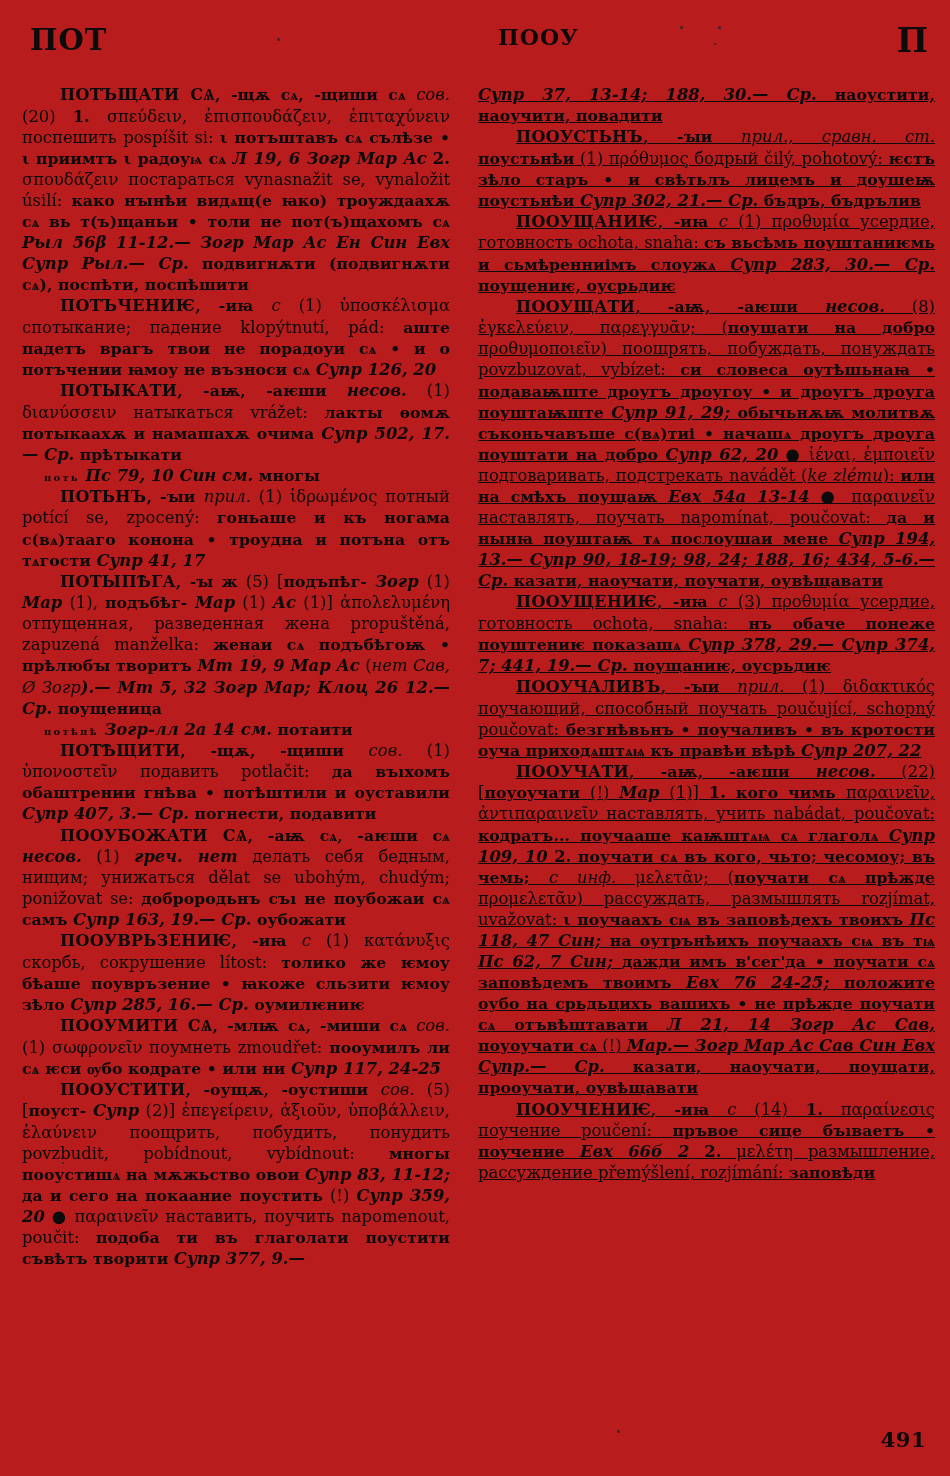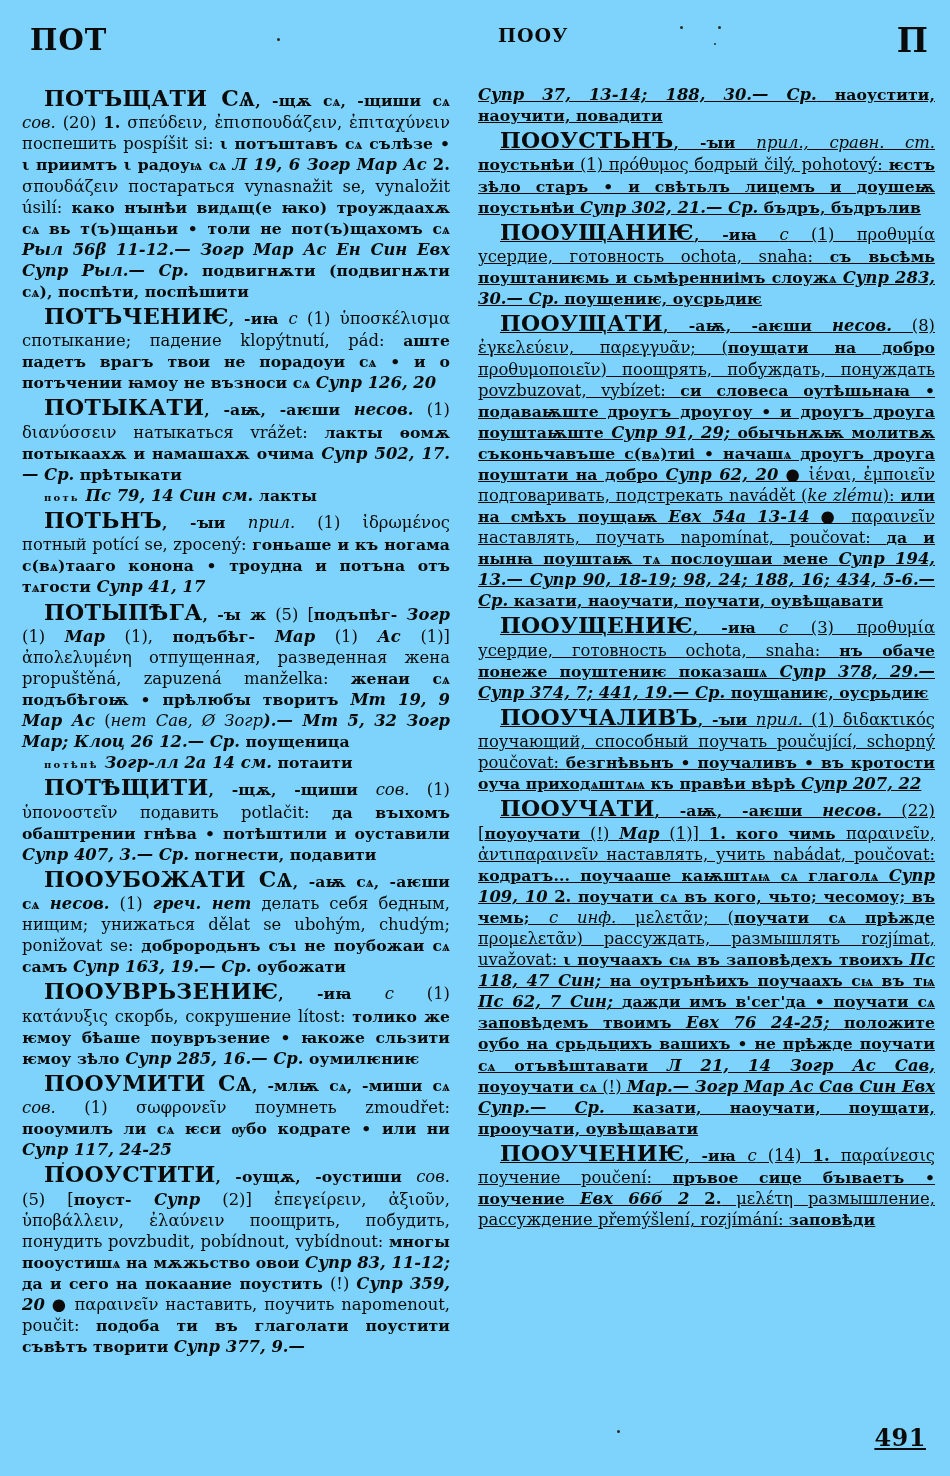--- a/index.html
+++ b/index.html
@@ -13,21 +13,21 @@
     position: relative;
     font-family: "DejaVu Serif", "Liberation Serif", serif;
     color: #0b0b0b;
     overflow: hidden;
   }
 
   
   .page {
     position: absolute;
     inset: 0;
-    background: #7dd3fc;
+    background: #b91c1c;
     padding-left: 14px;
   }
 
   
   .head {
     position: absolute;
     top: 26px;
     left: 0;
     right: 0;
     height: 46px;
@@ -40,21 +40,21 @@
     font-weight: 700;
     font-size: 29px;
     letter-spacing: 1px;
     line-height: 1;
   }
   .head-mid {
     position: absolute;
     left: 498px;
     top: 0;
     font-weight: 700;
-    font-size: 19px;
+    font-size: 22px;
     letter-spacing: 1px;
     line-height: 1;
     text-align: center;
   }
   .head-right {
     position: absolute;
     right: 22px;
     top: -2px;
     font-weight: 700;
     font-size: 33px;
@@ -79,22 +79,23 @@
   }
   .col-left  { left: 22px; width: 428px; }
   .col-right { left: 478px; width: 457px; text-decoration: underline; }
 
   .entry { margin: 0 0 0 0; text-indent: 22px; }
 
   
   .hw {
     font-family: "DejaVu Serif", "Liberation Serif", serif;
     font-weight: 700;
-    font-size: 22px;
+    font-size: 16px;
     letter-spacing: 0.3px;
+    margin-left: 16px;
   }
   .gram      { font-style: italic; }
   .gram-b    { font-weight: 700; font-style: italic; margin-top: 28px; }
   .ocs {
     font-weight: 700;
     font-size: 15.6px;
     letter-spacing: 0.1px;
   }
   .gr  { font-family: "DejaVu Serif", "Liberation Serif", serif; }
   .ru  { }
@@ -109,23 +110,22 @@
     font-size: 10px;
     letter-spacing: 2.2px;
   }
 
   
   .folio {
     position: absolute;
     right: 24px;
     bottom: 24px;
     font-weight: 700;
-    font-size: 24px;
+    font-size: 21px;
     letter-spacing: 0.5px;
-    text-decoration: underline;
   }
 
   
   .sp1 { left: 277px;  top: 38px;  width: 3px; height: 3px; }
   .sp2 { left: 680px;  top: 26px;  width: 3px; height: 3px; }
   .sp3 { left: 718px;  top: 26px;  width: 3px; height: 3px; }
   .sp4 { left: 714px;  top: 43px;  width: 2px; height: 2px; }
   .sp5 { left: 253px;  top: 655px; width: 2px; height: 2px; }
   .sp6 { left: 617px;  top: 1430px;width: 3px; height: 3px; }
   .sp7 { left: 62px;   top: 1162px;width: 2px; height: 2px; }
@@ -146,21 +146,21 @@
   <span class="speck sp3"></span>
   <span class="speck sp4"></span>
   <span class="speck sp5"></span>
   <span class="speck sp6"></span>
   <span class="speck sp7"></span>
 
   <div class="col col-left" id="col-left">
       <p class="entry"><span class="hw">ПОТЪЩАТИ СѦ</span><span class="ocs">, -щѫ сѧ, -щиши сѧ </span><span class="gram">сов.</span><span class=""> (20) </span><span class="sub">1.</span><span class="gr"> σπεύδειν, ἐπισπουδάζειν, ἐπιταχύνειν </span><span class="ru">поспешить </span><span class="cz">pospíšit si</span><span class="">: </span><span class="ocs">ι потъштавъ сѧ сълѣзе • ι приимтъ ι радоуѩ сѧ </span><span class="src">Л 19, 6 Зогр Мар Ас</span><span class=""> </span><span class="sub">2.</span><span class="gr"> σπουδάζειν </span><span class="ru">постараться </span><span class="cz">vynasnažit se, vynaložit úsilí</span><span class="">: </span><span class="ocs">како нꙑнѣи видѧщ(е ꙗко) троуждаахѫ сѧ вь т(ъ)щаньи • толи не пот(ъ)щахомъ сѧ </span><span class="src">Рыл 56β 11-12.— Зогр Мар Ас Ен Син Евх Супр Рыл.— Ср.</span><span class="ocs"> подвигнѫти (подвигнѫти сѧ), поспѣти, поспѣшити</span></p>
       <p class="entry"><span class="hw">ПОТЪЧЕНИѤ</span><span class="ocs">, -иꙗ </span><span class="gram">с</span><span class=""> (1) </span><span class="gr">ὑποσκέλισμα </span><span class="ru">спотыкание; падение </span><span class="cz">klopýtnutí, pád</span><span class="">: </span><span class="ocs">аште падетъ врагъ твои не порадоуи сѧ • и о потъчении ꙗмоу не възноси сѧ </span><span class="src">Супр 126, 20</span></p>
       <p class="entry"><span class="hw">ПОТЫКАТИ</span><span class="ocs">, -аѭ, -аѥши </span><span class="gram-b">несов.</span><span class=""> (1) </span><span class="gr">διανύσσειν </span><span class="ru">натыкаться </span><span class="cz">vrážet</span><span class="">: </span><span class="ocs">лакты ѳомѫ потыкаахѫ и намашахѫ очима </span><span class="src">Супр 502, 17.— Ср.</span><span class="ocs"> прѣтыкати</span></p>
-      <p class="entry"><span class="small-hw">поть</span><span class="src"> Пс 79, 14 Син см.</span><span class="ocs"> лакты</span></p>
+      <p class="entry"><span class="small-hw">поть</span><span class="src"> Пс 79, 10 Син см.</span><span class="ocs"> многы</span></p>
       <p class="entry"><span class="hw">ПОТЬНЪ</span><span class="ocs">, -ꙑи </span><span class="gram">прил.</span><span class=""> (1) </span><span class="gr">ἰδρωμένος </span><span class="ru">потный </span><span class="cz">potící se, zpocený</span><span class="">: </span><span class="ocs">гоньаше и къ ногама с(вѧ)тааго конона • троудна и потъна отъ тѧгости </span><span class="src">Супр 41, 17</span></p>
       <p class="entry"><span class="hw">ПОТЫПѢГА</span><span class="ocs">, -ꙑ ж</span><span class=""> (5) [</span><span class="ocs">подъпѣг- </span><span class="src">Зогр</span><span class=""> (1) </span><span class="src">Мар</span><span class=""> (1), </span><span class="ocs">подъбѣг- </span><span class="src">Мар</span><span class=""> (1) </span><span class="src">Ас</span><span class=""> (1)] </span><span class="gr">ἀπολελυμένη </span><span class="ru">отпущенная, разведенная жена </span><span class="cz">propuštěná, zapuzená manželka</span><span class="">: </span><span class="ocs">женаи сѧ подъбѣгоѭ • прѣлюбꙑ творитъ </span><span class="src">Мт 19, 9 Мар Ас</span><span class=""> (</span><span class="srcn">нет Сав, Ø Зогр</span><span class="src">).— Мт 5, 32 Зогр Мар; Клоц 26 12.— Ср.</span><span class="ocs"> поущеница</span></p>
       <p class="entry"><span class="small-hw">потѣпѣ</span><span class="src"> Зогр-лл 2а 14 см.</span><span class="ocs"> потаити</span></p>
       <p class="entry"><span class="hw">ПОТѢЩИТИ</span><span class="ocs">, -щѫ, -щиши </span><span class="gram">сов.</span><span class=""> (1) </span><span class="gr">ὑπονοστεῖν </span><span class="ru">подавить </span><span class="cz">potlačit</span><span class="">: </span><span class="ocs">да въıхомъ обаштрении гнѣва • потѣштили и оуставили </span><span class="src">Супр 407, 3.— Ср.</span><span class="ocs"> погнести, подавити</span></p>
       <p class="entry"><span class="hw">ПООУБОЖАТИ СѦ</span><span class="ocs">, -аѭ сѧ, -аѥши сѧ </span><span class="gram-b">несов.</span><span class=""> (1) </span><span class="gram-b">греч. нет</span><span class="ru"> делать себя бедным, нищим; унижаться </span><span class="cz">dělat se ubohým, chudým; ponižovat se</span><span class="">: </span><span class="ocs">доброродьнъ съı не поубожаи сѧ самъ </span><span class="src">Супр 163, 19.— Ср.</span><span class="ocs"> оубожати</span></p>
       <p class="entry"><span class="hw">ПООУВРЬЗЕНИѤ</span><span class="ocs">, -иꙗ </span><span class="gram">с</span><span class=""> (1) </span><span class="gr">κατάνυξις </span><span class="ru">скорбь, сокрушение </span><span class="cz">lítost</span><span class="">: </span><span class="ocs">толико же ѥмоу бѣаше поувръзение • ꙗкоже сльзити ѥмоу зѣло </span><span class="src">Супр 285, 16.— Ср.</span><span class="ocs"> оумилѥниѥ</span></p>
       <p class="entry"><span class="hw">ПООУМИТИ СѦ</span><span class="ocs">, -млѭ сѧ, -миши сѧ </span><span class="gram">сов.</span><span class=""> (1) </span><span class="gr">σωφρονεῖν </span><span class="ru">поумнеть </span><span class="cz">zmoudřet</span><span class="">: </span><span class="ocs">пооумилъ ли сѧ ѥси ѹбо кодрате • или ни </span><span class="src">Супр 117, 24-25</span></p>
       <p class="entry"><span class="hw">ПООУСТИТИ</span><span class="ocs">, -оущѫ, -оустиши </span><span class="gram">сов.</span><span class=""> (5) [</span><span class="ocs">поуст- </span><span class="src">Супр</span><span class=""> (2)] </span><span class="gr">ἐπεγείρειν, ἀξιοῦν, ὑποβάλλειν, ἐλαύνειν </span><span class="ru">поощрить, побудить, понудить </span><span class="cz">povzbudit, pobídnout, vybídnout</span><span class="">: </span><span class="ocs">многы пооустишѧ на мѫжьство овои </span><span class="src">Супр 83, 11-12; </span><span class="ocs">да и сего на покаание поустить</span><span class=""> (!) </span><span class="src">Супр 359, 20</span><span class=""> ● </span><span class="gr">παραινεῖν </span><span class="ru">наставить, поучить </span><span class="cz">napomenout, poučit</span><span class="">: </span><span class="ocs">подоба ти въ глаголати поустити съвѣтъ творити </span><span class="src">Супр 377, 9.—</span></p>
     </div>
   <div class="col col-right" id="col-right">

